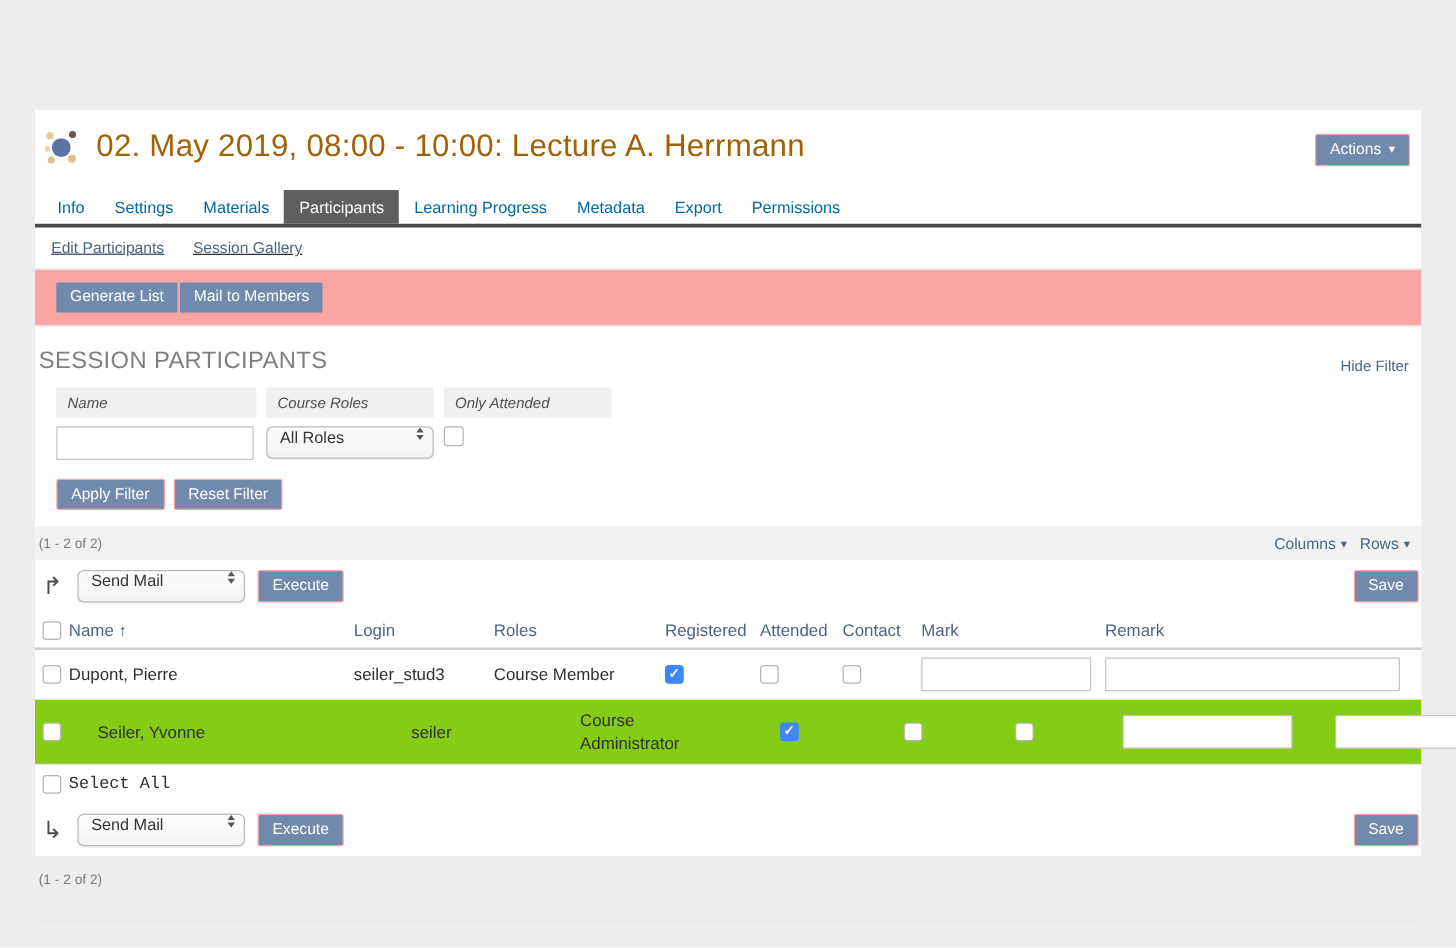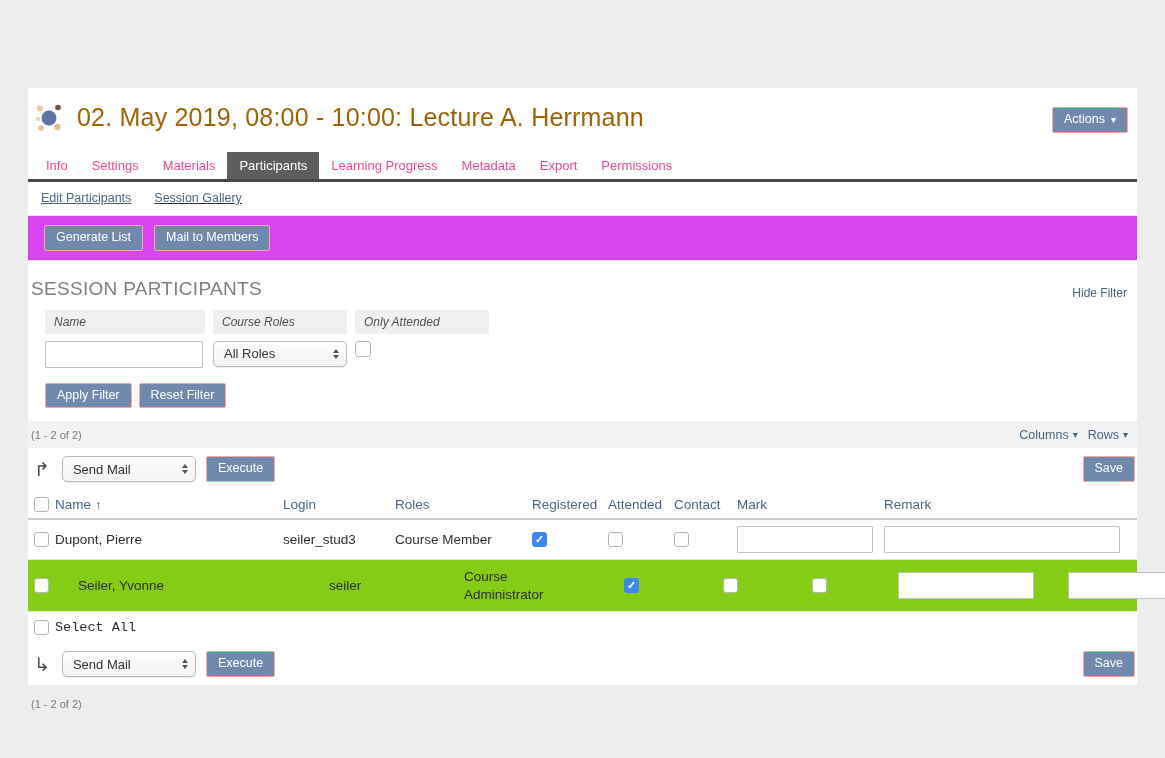--- a/index.html
+++ b/index.html
@@ -16,48 +16,48 @@
   .actions-btn { position:absolute; right:9px; top:19px; }
 
   
   .btn { display:inline-flex; align-items:center; gap:6px; background:#7189ac; border:1px solid #fca5a5;
          color:#fff; font-size:12.5px; font-family:inherit; padding:4px 11px; border-radius:2px; cursor:pointer; line-height:1.25; }
   .btn .caret { font-size:10px; position:relative; top:0px; }
 
   
   .tab-bar { display:flex; align-items:stretch; margin-top:4px; border-bottom:3px solid #494949; padding-left:6px; }
   .back-link { display:flex; align-items:center; gap:6px; color:#4a6587; font-size:13px; padding:6px 12px 6px 0; cursor:pointer; }
-  .tab { display:flex; align-items:center; color:#ec4899; font-size:13px; padding:6px 12px; cursor:pointer; }
+  .tab { display:flex; align-items:center; color:#0369a1; font-size:13px; padding:6px 12px; cursor:pointer; }
   .tab.active { background:#5e5e5e; color:#fff; }
 
   
   .subtab-row { display:flex; gap:23px; padding:9px 0 8px 13px;text-decoration:underline; }
   .subtab { color:#4a6587; font-size:12.5px; cursor:pointer; }
   .subtab.active { text-decoration:underline; }
 
   
-  .toolbar-strip { background:#d946ef; border-top:1px solid #e5e5e5; border-bottom:1px solid #e5e5e5;
-                   padding:9px 16px; display:flex; gap:11px; margin-top:2px; }
+  .toolbar-strip { background:#fca5a5; border-top:1px solid #e5e5e5; border-bottom:1px solid #e5e5e5;
+                   padding:9px 16px; display:flex; margin-top:2px; }
 
   
   .section-head { display:flex; justify-content:space-between; align-items:flex-end; padding:17px 10px 2px 3px; }
   .section-title { font-size:19px; color:#7f7f7f; font-weight:400; letter-spacing:0.3px; }
   .hide-filter { font-size:12px; color:#4a6587; cursor:pointer; }
 
   
   .filter-panel { padding:8px 0 0 17px; }
   .filter-fields { display:flex; gap:8px; }
   .ffield { display:flex; flex-direction:column; gap:7px; }
   .flabel { background:#eff0ef; font-style:italic; font-size:12px; color:#4f4f4f; padding:5px 9px; }
   .w-name { width:160px; } .w-std { width:134px; }
   .text-input { border:1px solid #c3c3c3; background:#fff; height:27px; font-family:inherit; font-size:13px; padding:0 6px; border-radius:1px; }
   .filter-buttons { display:flex; gap:7px; margin:15px 0 13px 0; }
 
   
-  .sel { display:inline-flex; justify-content:space-between; align-items:center; width:134px; height:26px;
+  .sel { display:inline-flex; justify-content:space-between; width:134px; height:26px;
          background:linear-gradient(#fdfdfd,#f3f3f3); border:1px solid #b9b9b9; border-radius:5px;
          padding:0 7px 0 10px; font-size:13px; color:#333; cursor:pointer; box-shadow:0 1px 1px rgba(0,0,0,0.07); }
   .stepper { display:flex; flex-direction:column; gap:2px; }
   .tri-up { width:0; height:0; border-left:3.5px solid transparent; border-right:3.5px solid transparent; border-bottom:4.5px solid #555; }
   .tri-dn { width:0; height:0; border-left:3.5px solid transparent; border-right:3.5px solid transparent; border-top:4.5px solid #555; }
 
   
   .cb { display:inline-flex; align-items:center; justify-content:center; width:16px; height:16px;
         border:1px solid #b4b4b4; border-radius:3px; background:#fff; cursor:pointer; flex:0 0 auto; }
   .cb.sm { width:15px; height:15px; }

